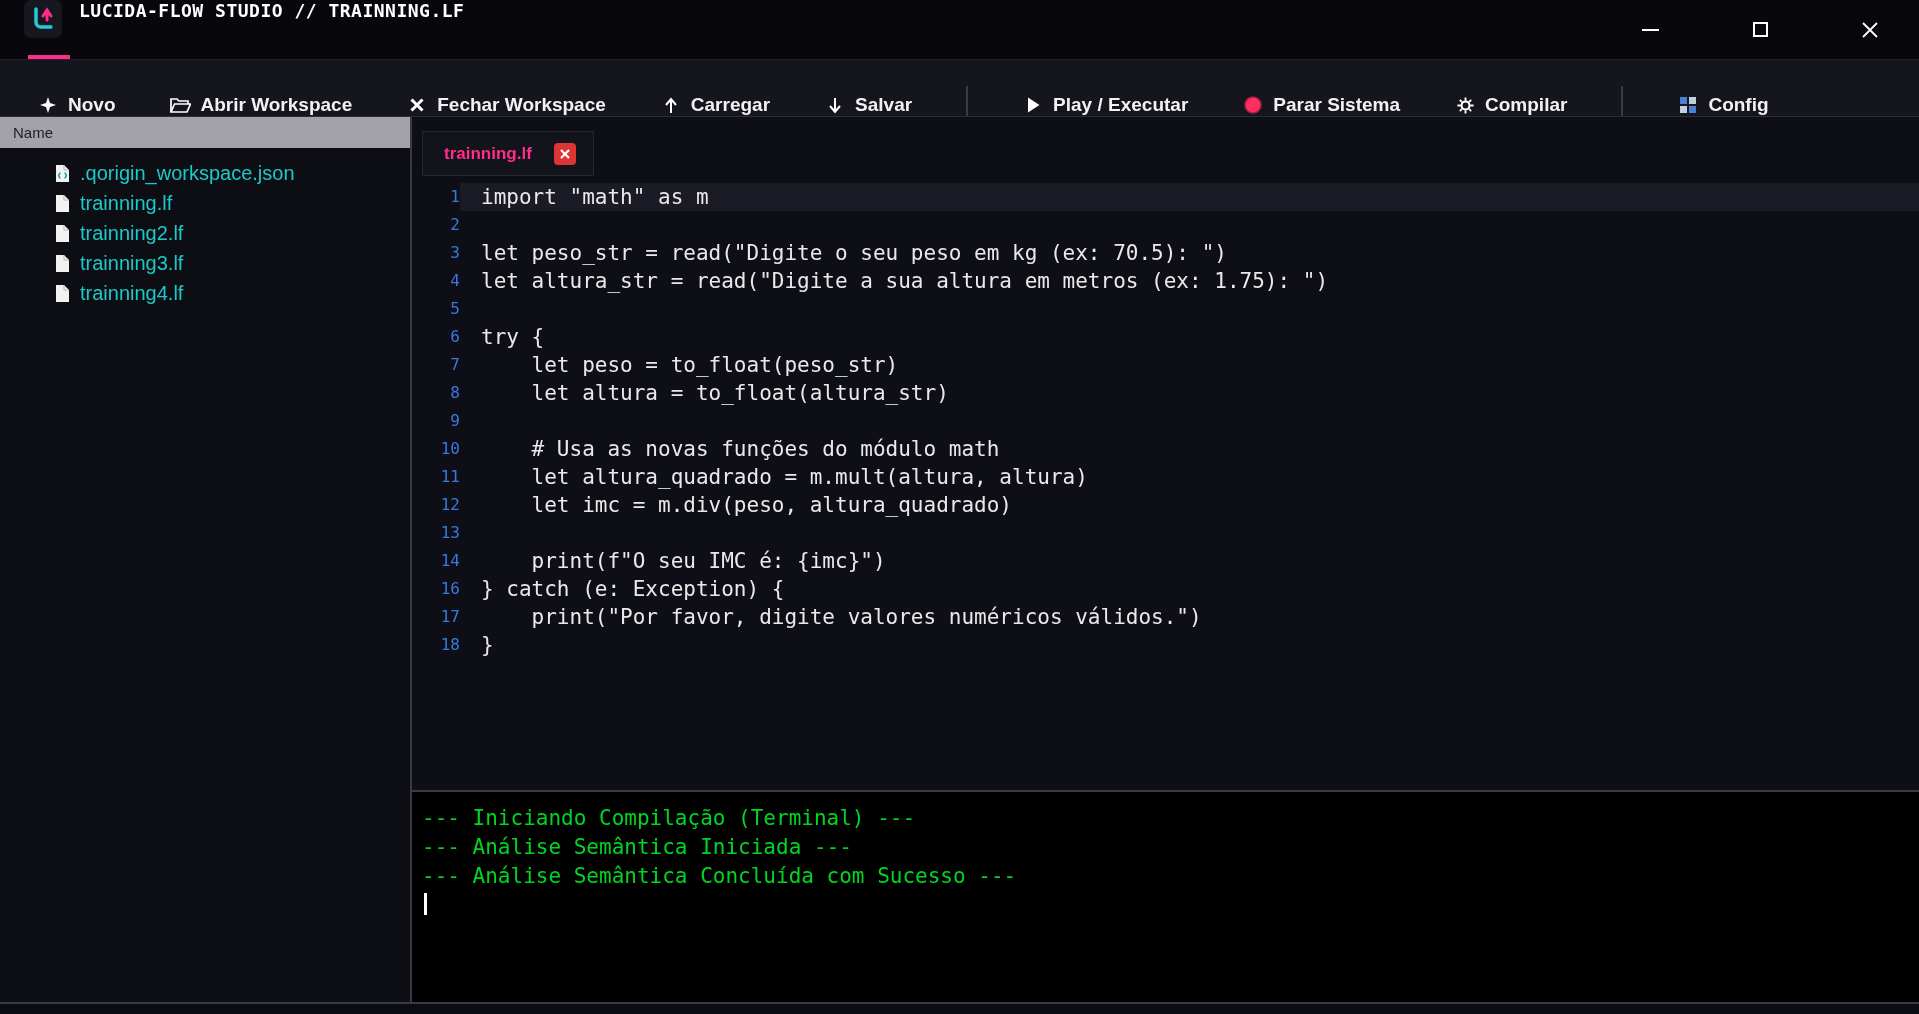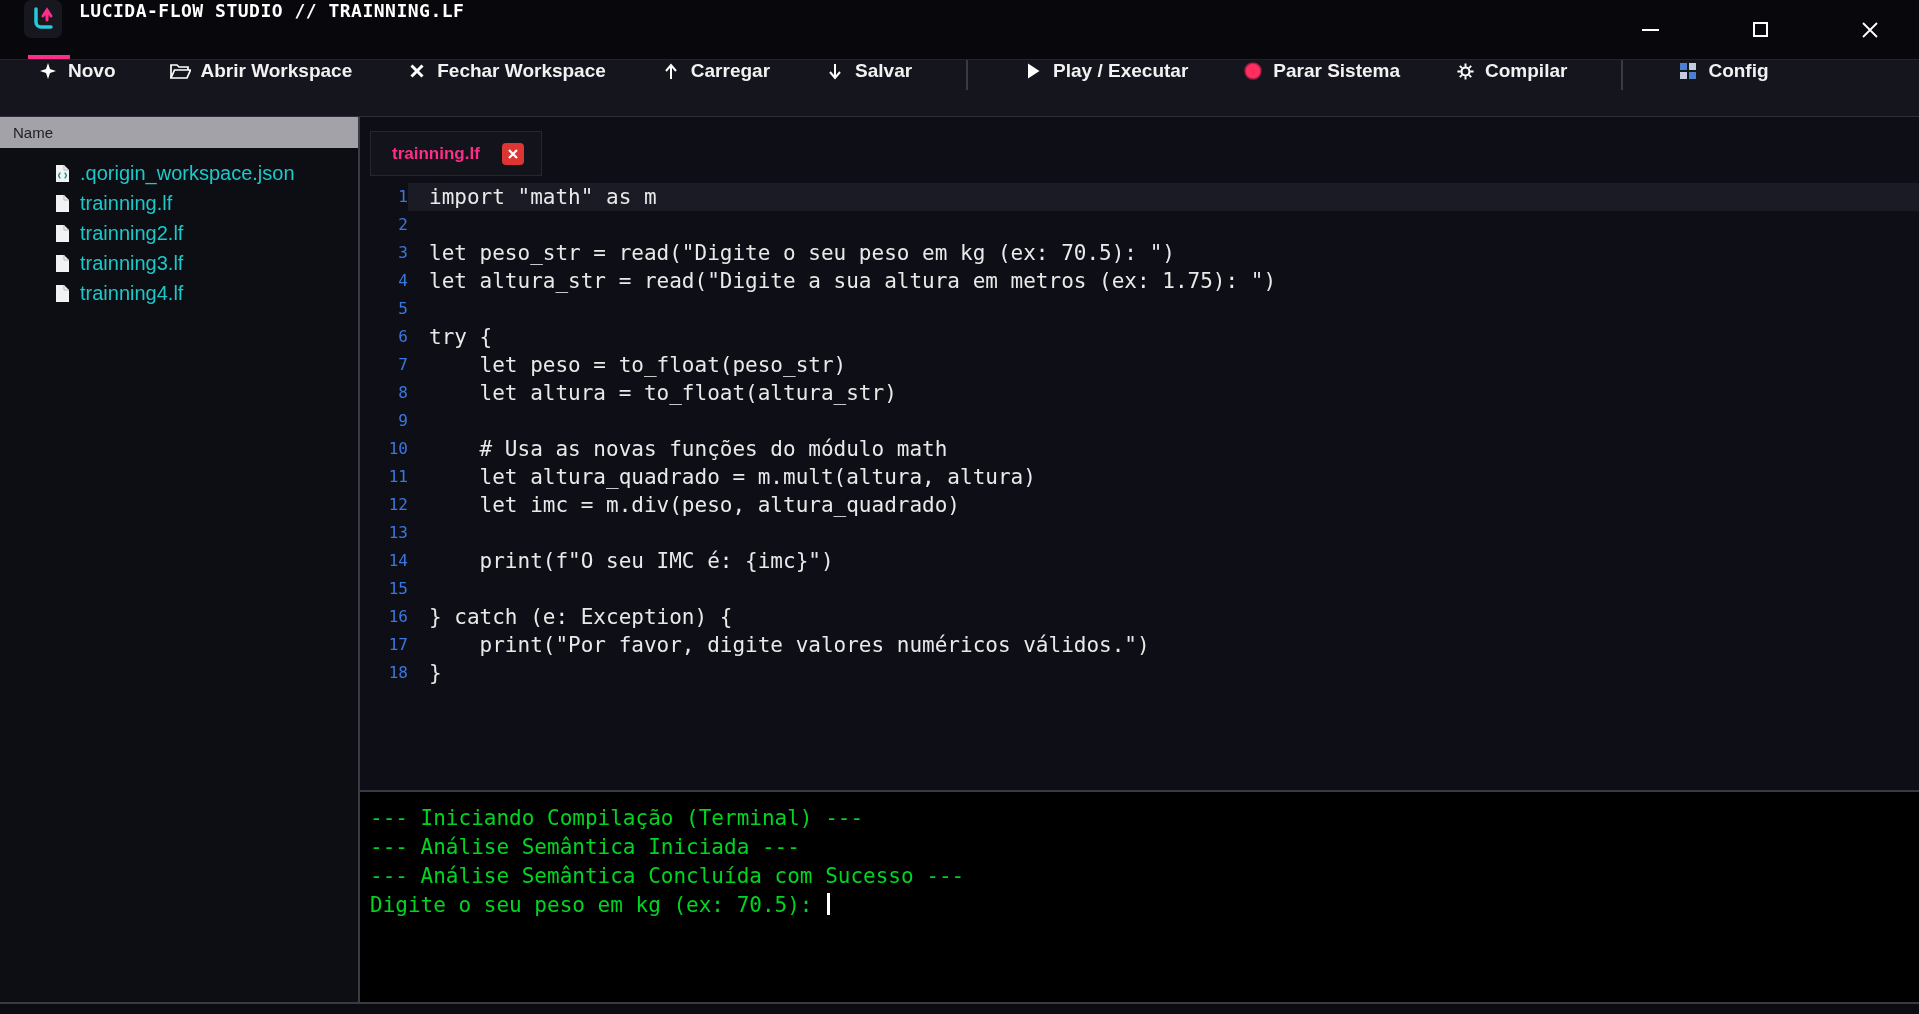--- a/index.html
+++ b/index.html
@@ -36,32 +36,32 @@
   .win-controls { position:absolute; right:0; top:0; height:100%; display:flex; align-items:center; }
   .win-btn { width:46px; height:100%; display:flex; align-items:center; justify-content:center; margin-right:64px; }
   .win-btn:last-child { margin-right:26px; }
   .min-glyph { width:17px; height:2px; background:#ffffff; display:block; }
   .max-glyph { width:15px; height:15px; border:2px solid #ffffff; display:block; }
 
   
   .toolbar {
     height:58px; flex:none; background:#15151d;
     border-top:1px solid #23232c; border-bottom:1px solid #2e2e38;
-    display:flex; align-items:flex-start; padding-left:37px;
+    display:flex; align-items:flex-end; padding-left:37px;
   }
   .tool-btn { display:flex; align-items:center; margin-right:54px; white-space:nowrap; }
   .tool-icon { display:flex; align-items:center; justify-content:center; width:22px; margin-right:9px; }
   .tool-label { font-size:19px; font-weight:bold; color:#f2f2f2; }
   .tool-divider { width:2px; height:30px; background:#3a3a44; margin-right:54px; }
 
   
   .content { height:885px; flex:none; display:flex; }
 
   
-  .sidebar { width:360px; flex:none; background:#0d0d14; border-right:2px solid #3a3a44; display:flex; flex-direction:column; }
+  .sidebar { width:412px; flex:none; background:#0d0d14; border-right:2px solid #3a3a44; display:flex; flex-direction:column; }
   .sidebar-header {
     height:31px; flex:none; background:#a2a2a8; color:#1d1d22;
     font-size:15px; line-height:31px; padding-left:13px;
   }
   .file-list { padding-top:10px; }
   .file-row { height:30px; display:flex; align-items:center; padding-left:55px; }
   .file-icon { width:15px; height:19px; margin-right:10px; flex:none; display:flex; }
   .file-name { font-size:20px; color:var(--file-teal,#1cc9c9); white-space:nowrap; }
 
   
@@ -330,40 +330,36 @@
           </div>
           <div class="code-line">
             <span class="gutter">13</span>
             <div class="code-text-wrap"><span class="code-text"></span></div>
           </div>
           <div class="code-line">
             <span class="gutter">14</span>
             <div class="code-text-wrap"><span class="code-text">    print(f"O seu IMC é: {imc}")</span></div>
           </div>
           <div class="code-line">
-            <span class="gutter">15</span>
-            <div class="code-text-wrap"><span class="code-text"></span></div>
-          </div>
-          <div class="code-line">
             <span class="gutter">16</span>
             <div class="code-text-wrap"><span class="code-text">} catch (e: Exception) {</span></div>
           </div>
           <div class="code-line">
             <span class="gutter">17</span>
             <div class="code-text-wrap"><span class="code-text">    print("Por favor, digite valores numéricos válidos.")</span></div>
           </div>
           <div class="code-line">
             <span class="gutter">18</span>
             <div class="code-text-wrap"><span class="code-text">}</span></div>
           </div>
         </div>
 
       <div class="terminal" id="terminal-lines">
           <div class="term-line"><span>--- Iniciando Compilação (Terminal) ---</span></div>
           <div class="term-line"><span>--- Análise Semântica Iniciada ---</span></div>
           <div class="term-line"><span>--- Análise Semântica Concluída com Sucesso ---</span></div>
-          <div class="term-line"><span>Digite o seu peso em kg (ex: 70.5): </span><span class="cursor"></span></div>
+          <div class="term-line"><span class="cursor"></span></div>
         </div>
     </div>
   </div>
 
   <div class="bottombar"></div>
 </div>
 
 </body></html>

